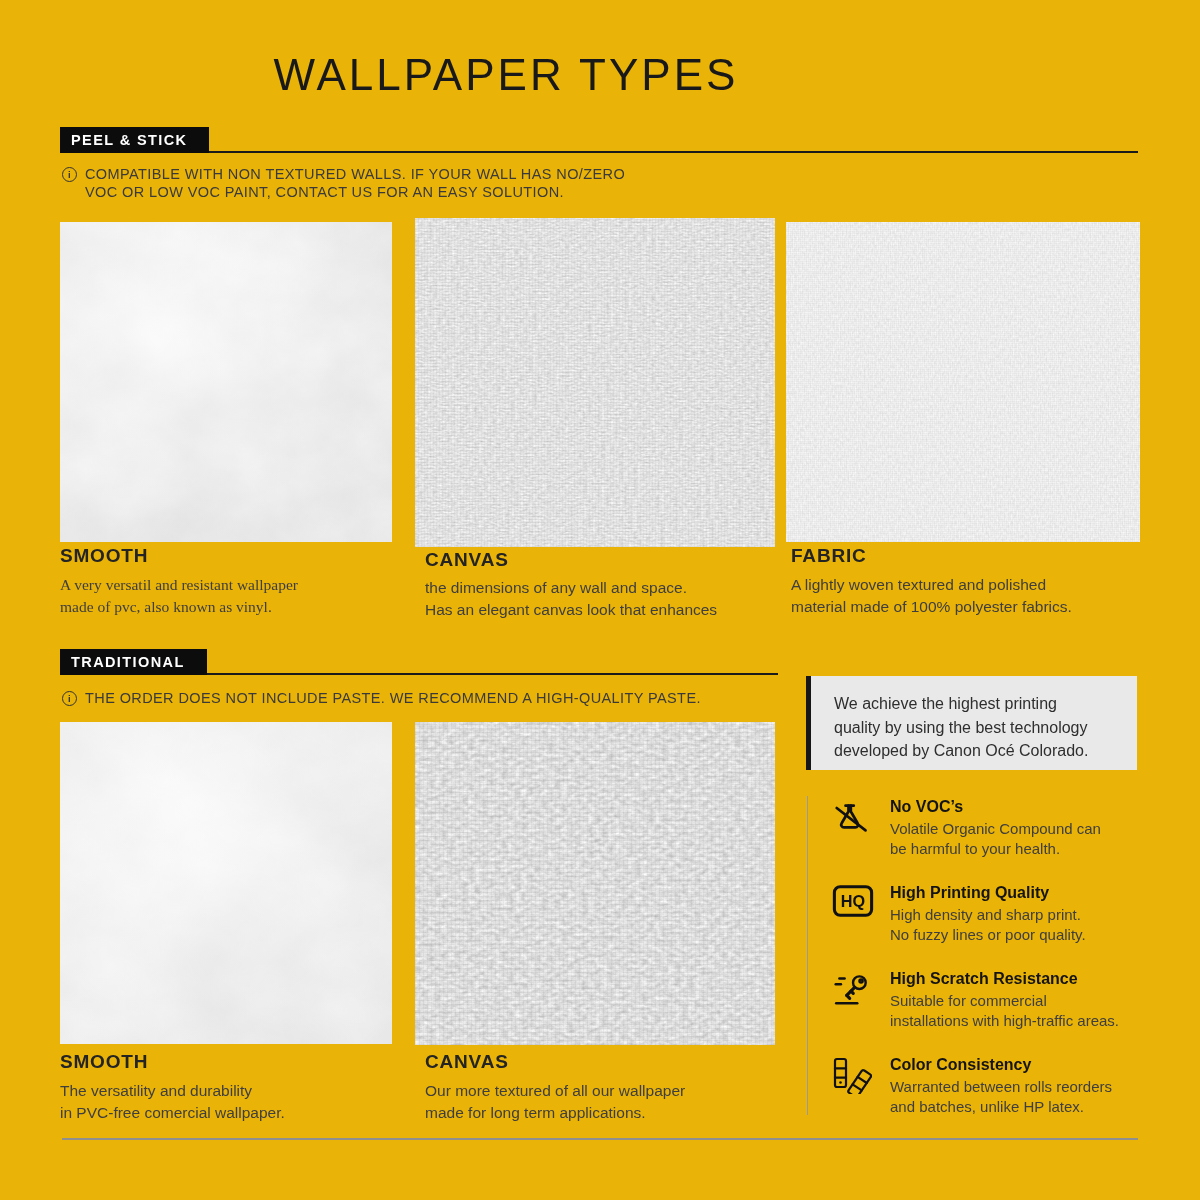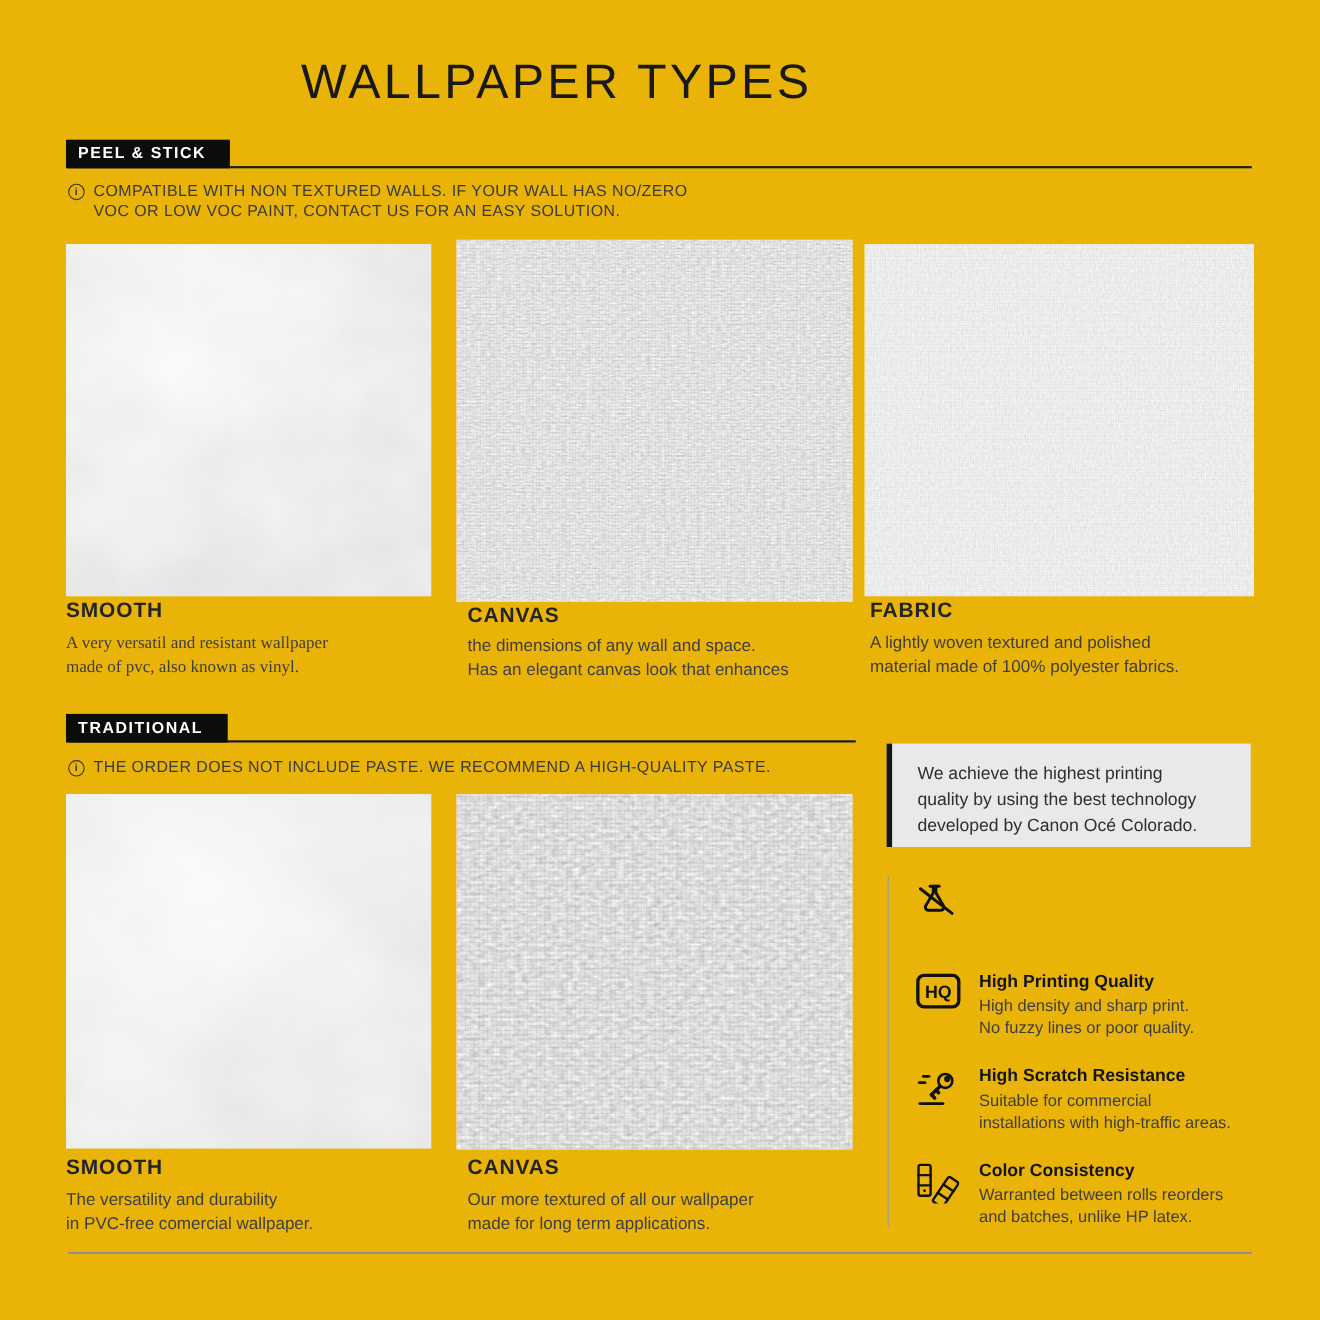--- a/index.html
+++ b/index.html
@@ -207,20 +207,27 @@
   <div class="abs feature" style="top:797px;">
     <div class="ficon">
       <svg width="40" height="40" viewBox="0 0 34 30">
         <g class="ico-stroke" stroke-width="2.3">
           <path d="M11.5 4.5 h7"></path>
           <path d="M14 4.5 v5 L8.2 19.5 a2.3 2.3 0 0 0 2 3.5 h9.6 a2.3 2.3 0 0 0 2-3.5 L16 9.5 v-5"></path>
           <line x1="4" y1="6.5" x2="28.5" y2="25.5"></line>
         </g>
       </svg>
     </div>
+    <div class="ftext">
+      <div class="feature-title">No VOC’s</div>
+      <div class="feature-desc">
+        <div>Volatile Organic Compound can</div>
+        <div>be harmful to your health.</div>
+      </div>
+    </div>
   </div>
 
   <div class="abs feature" style="top:883px;">
     <div class="ficon">
       <svg width="42" height="34" viewBox="0 0 44 35">
         <rect x="2.5" y="2.5" width="39" height="30" rx="6" class="ico-stroke" stroke-width="3.2"></rect>
         <text x="22" y="24" text-anchor="middle" font-size="17" font-weight="700" font-family="Liberation Sans, sans-serif" fill="#111">HQ</text>
       </svg>
     </div>
     <div class="ftext">

